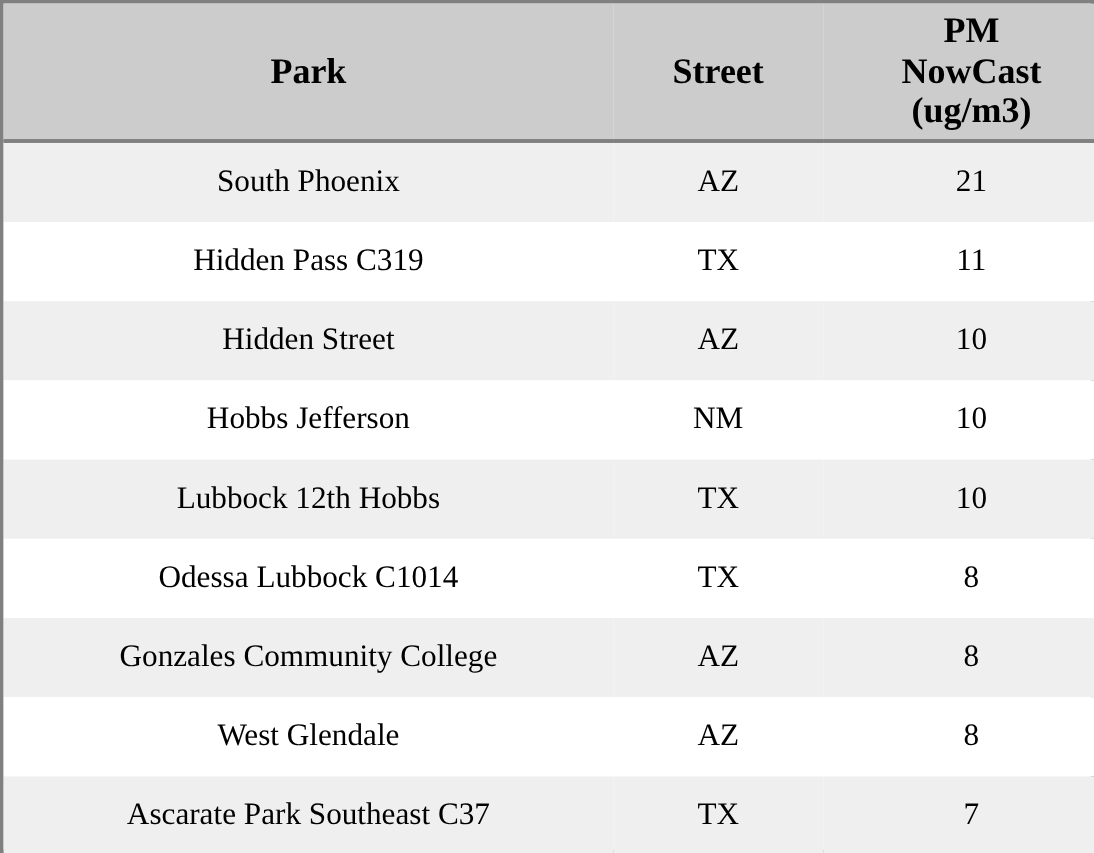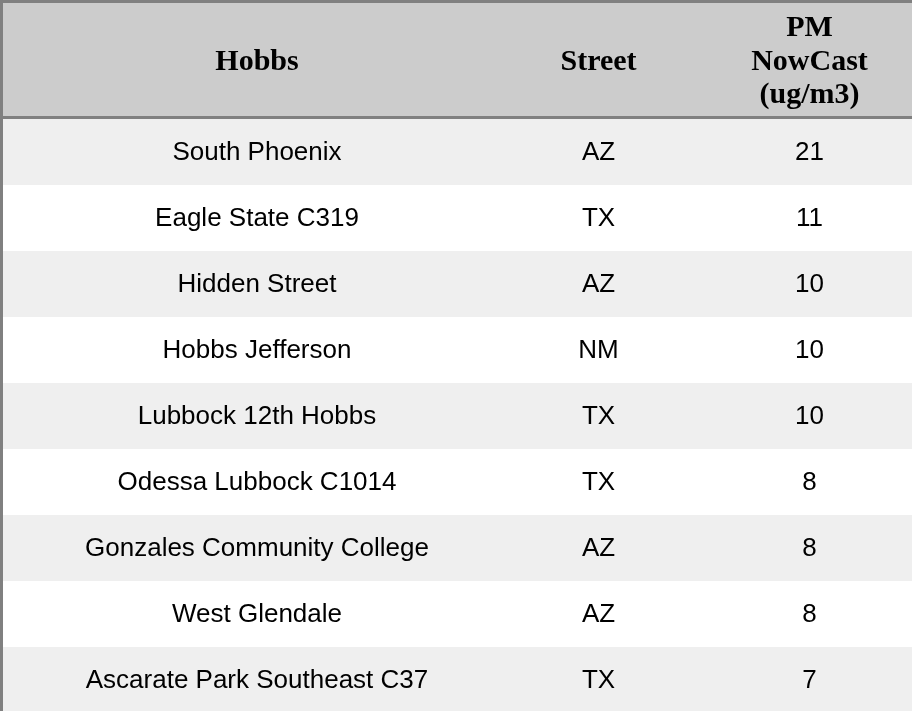--- a/index.html
+++ b/index.html
@@ -37,21 +37,21 @@
     text-align: center;
     vertical-align: middle;
     padding: 6px 4px;
     border-bottom: 3px solid #808080;
     line-height: 1.12;
   }
   th.col-site { width: 500px; }
   th.col-state { width: 167px; }
   th.col-pm { width: 239px; }
   tbody td {
-    font-family: Liberation Sans, sans-serif;
+    font-family: Liberation Serif, serif;
     font-size: 26px;
     color: #000000;
     text-align: center;
     vertical-align: middle;
     padding: 4px;
     height: 58px;
     line-height: 1.1;
   }
   tbody tr:nth-child(odd) {
     background: #efefef;
@@ -61,37 +61,37 @@
   }
   .hdr-line { display: block; }
 </style>
 </head>
 <body>
 
 <div class="table-frame">
   <table>
     <thead>
       <tr>
-        <th class="col-site">Hobbs</th>
+        <th class="col-site">Park</th>
         <th class="col-state">Street</th>
         <th class="col-pm">
           <span class="hdr-line">PM</span>
           <span class="hdr-line">NowCast</span>
           <span class="hdr-line">(ug/m3)</span>
         </th>
       </tr>
     </thead>
     <tbody>
       <tr>
         <td>South Phoenix</td>
         <td>AZ</td>
         <td>21</td>
       </tr>
       <tr>
-        <td>Eagle State C319</td>
+        <td>Hidden Pass C319</td>
         <td>TX</td>
         <td>11</td>
       </tr>
       <tr>
         <td>Hidden Street</td>
         <td>AZ</td>
         <td>10</td>
       </tr>
       <tr>
         <td>Hobbs Jefferson</td>

